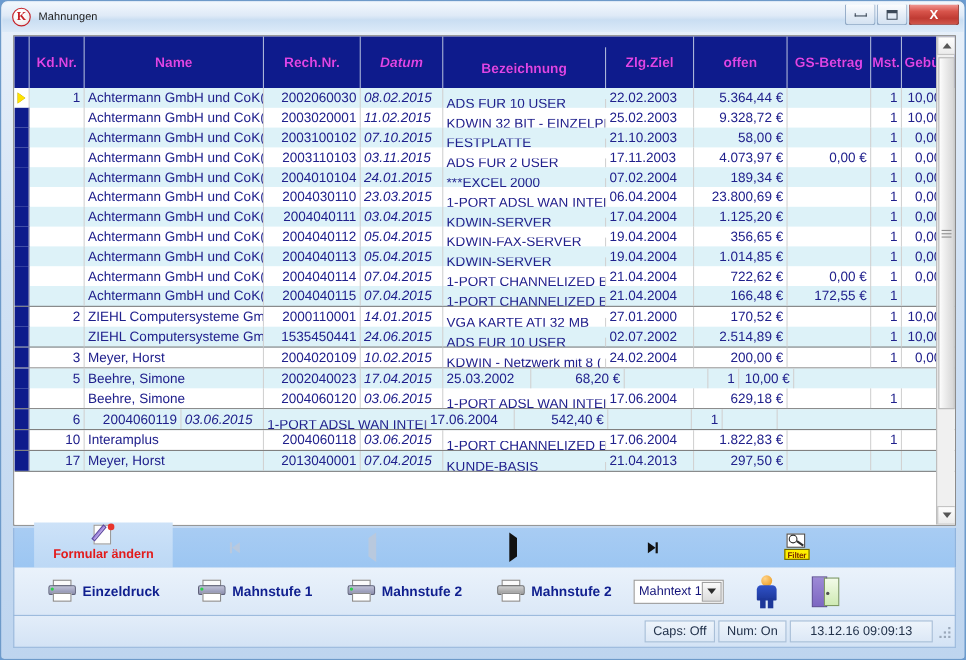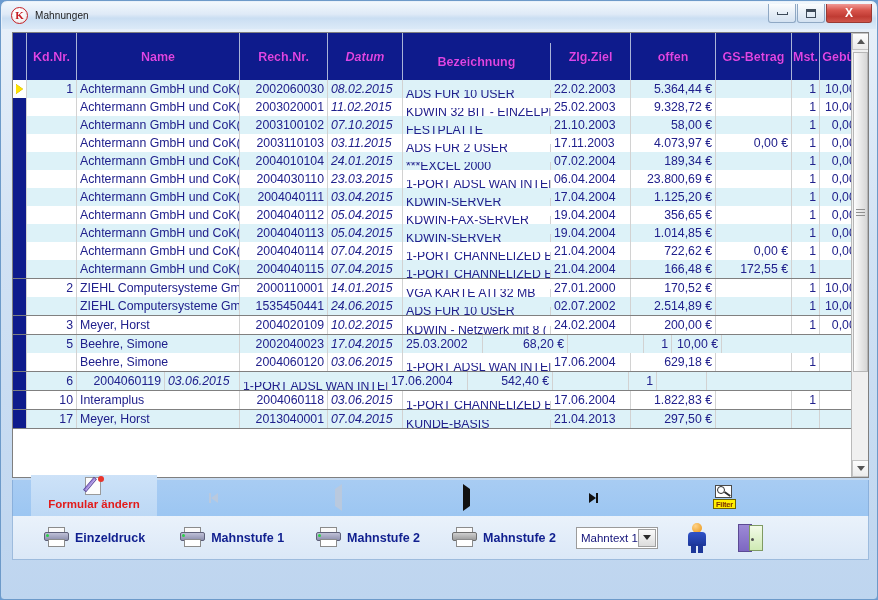--- a/index.html
+++ b/index.html
@@ -725,15 +725,28 @@
           <span class="legr"></span>
       </div>
 
       <div id="exit-btn" class="door">
         <span class="frame"></span>
         <span class="panel"></span>
           <span class="knob"></span>
       </div>
     </div>
 
+    <div id="statusbar">
+      <div class="sfield" id="s-caps">Caps: Off</div>
+      <div class="sfield" id="s-num">Num: On</div>
+      <div class="sfield" id="s-time">13.12.16 09:09:13</div>
+      <div id="resize-grip">
+        <i style="right:0;bottom:0"></i>
+          <i style="right:4px;bottom:0"></i>
+          <i style="right:8px;bottom:0"></i>
+        <i style="right:0;bottom:4px"></i>
+          <i style="right:4px;bottom:4px"></i>
+        <i style="right:0;bottom:8px"></i>
+      </div>
+    </div>
 
   </div>
 </div>
 
 </body></html>

